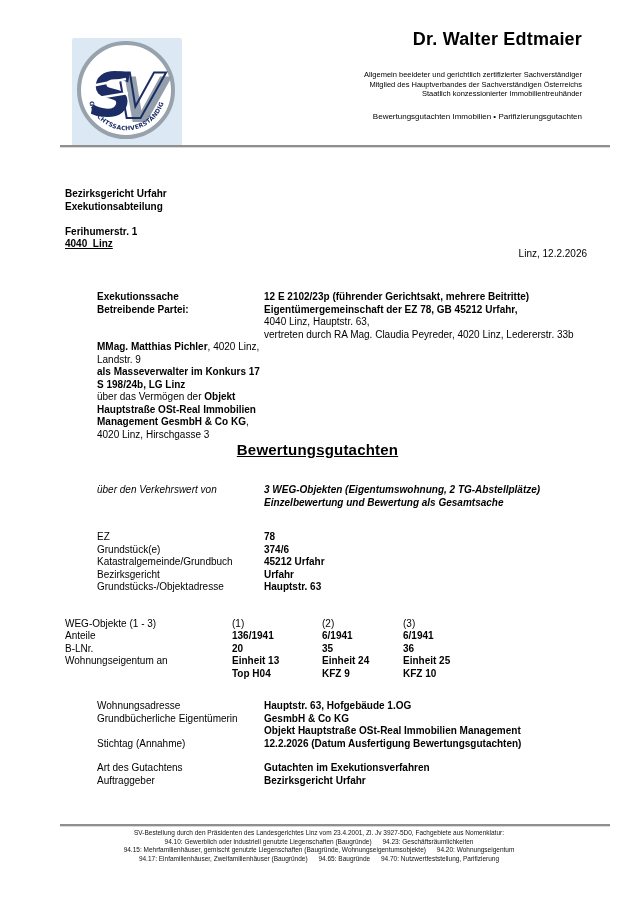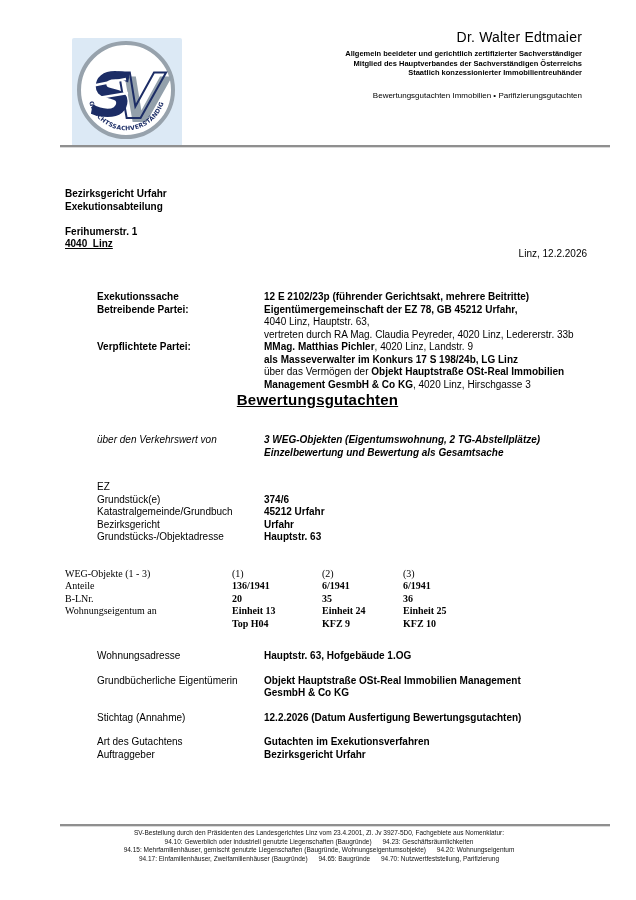--- a/index.html
+++ b/index.html
@@ -6,46 +6,46 @@
   .page{
     position:relative;width:636px;height:900px;background:#ffffff;
     font-family:"Liberation Sans",sans-serif;color:#000;overflow:hidden;
     margin:0 auto;
   }
   .b{font-weight:700;}
 
   
   .logo{position:absolute;left:72px;top:38px;width:110px;height:110px;}
   .hdr-right{position:absolute;top:29px;right:54px;text-align:right;}
-  .hdr-name{font-size:14px;font-weight:400;letter-spacing:.2px;}
-  .hdr-sub{font-size:7.5px;line-height:9.6px;margin-top:4px;font-weight:bold;}
+  .hdr-name{font-size:18px;font-weight:700;letter-spacing:.2px;}
+  .hdr-sub{font-size:7.5px;line-height:9.6px;margin-top:20px;}
   .hdr-services{font-size:8px;margin-top:13px;}
   .hdr-contact{font-size:8px;line-height:10px;margin-top:9px;}
 
   .rule{position:absolute;left:60px;width:550px;height:2px;background:#8f8f8f;box-shadow:0 1px 0 #d9d9d9;}
   .rule-top{top:145px;}
   .rule-bottom{top:824px;}
 
   
   .recipient{position:absolute;left:65px;top:188px;font-size:10px;font-weight:700;line-height:12.5px;}
   .recipient .gap{margin-top:12.5px;}
   .recipient .u{text-decoration:underline;white-space:pre;}
   .dateline{position:absolute;top:248px;right:49px;font-size:10px;}
 
   
   .body{position:absolute;left:65px;top:291px;width:523px;font-size:10px;line-height:12.5px;}
   .row{display:grid;grid-template-columns:167px 1fr;padding-left:32px;}
   .doc-title{padding-right:18px;text-align:center;font-size:15px;font-weight:700;text-decoration:underline;letter-spacing:.2px;line-height:18px;}
   .sec-verkehrswert{margin-top:25px;font-style:italic;}
   .sec-property{margin-top:22px;}
   .sec-weg{margin-top:24px;}
-  .weg-row{display:grid;grid-template-columns:167px 90px 81px 1fr;font-family:Liberation Serif, serif;}
+  .weg-row{display:grid;grid-template-columns:167px 90px 81px 1fr;}
   .sec-wohnadr{margin-top:20px;}
-  .sec-eigentuemerin{margin-top:12px;}
-  .sec-stichtag{margin-top:12px;}
+  .sec-eigentuemerin{}
+  .sec-stichtag{}
   .sec-art{margin-top:12px;}
 
   
   .footer{position:absolute;left:48px;top:829px;width:542px;text-align:center;font-size:6.5px;line-height:8.7px;color:#111;}
   .footer div{white-space:pre;}
 </style>
 </head>
 <body>
 
 <div class="page">
@@ -97,21 +97,20 @@
     </div>
     <div class="row">
       <div class="b">Betreibende Partei:</div>
       <div>
         <div class="b">Eigentümergemeinschaft der EZ 78, GB 45212 Urfahr,</div>
         <div>4040 Linz, Hauptstr. 63,</div>
         <div>vertreten durch RA Mag. Claudia Peyreder, 4020 Linz, Ledererstr. 33b</div>
       </div>
     </div>
     <div class="row">
-      <div class="b">Verpflichtete Partei:</div>
       <div>
         <div><span class="b">MMag. Matthias Pichler</span><span>, 4020 Linz, Landstr. 9</span></div>
         <div class="b">als Masseverwalter im Konkurs 17 S 198/24b, LG Linz</div>
         <div><span>über das Vermögen der </span><span class="b">Objekt Hauptstraße OSt-Real Immobilien</span></div>
         <div><span class="b">Management GesmbH &amp; Co KG</span><span>, 4020 Linz, Hirschgasse 3</span></div>
       </div>
     </div>
 
     <div class="doc-title">Bewertungsgutachten</div>
 
@@ -119,20 +118,21 @@
       <div>über den Verkehrswert von</div>
       <div>
         <div class="b">3 WEG-Objekten (Eigentumswohnung, 2 TG-Abstellplätze)</div>
         <div class="b">Einzelbewertung und Bewertung als Gesamtsache</div>
       </div>
     </div>
 
     <div class="sec-property">
       <div class="row">
         <div>EZ</div>
+        <div class="b">78</div>
       </div>
       <div class="row">
         <div>Grundstück(e)</div>
         <div class="b">374/6</div>
       </div>
       <div class="row">
         <div>Katastralgemeinde/Grundbuch</div>
         <div class="b">45212 Urfahr</div>
       </div>
       <div class="row">
@@ -179,22 +179,22 @@
     </div>
 
     <div class="row sec-wohnadr">
       <div>Wohnungsadresse</div>
       <div class="b">Hauptstr. 63, Hofgebäude 1.OG</div>
     </div>
 
     <div class="row sec-eigentuemerin">
       <div>Grundbücherliche Eigentümerin</div>
       <div>
+        <div class="b">GesmbH &amp; Co KG</div>
         <div class="b">Objekt Hauptstraße OSt-Real Immobilien Management</div>
-        <div class="b">GesmbH &amp; Co KG</div>
       </div>
     </div>
 
     <div class="row sec-stichtag">
       <div>Stichtag (Annahme)</div>
       <div class="b">12.2.2026 (Datum Ausfertigung Bewertungsgutachten)</div>
     </div>
 
     <div class="sec-art">
       <div class="row">

